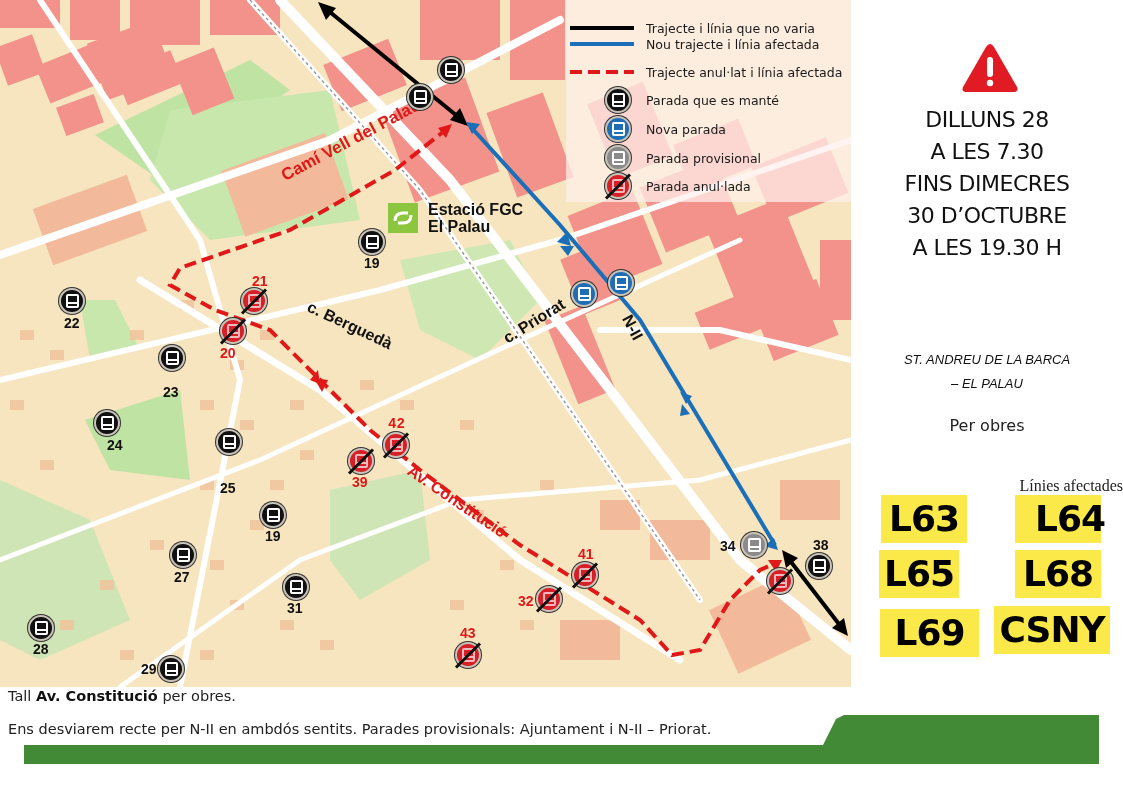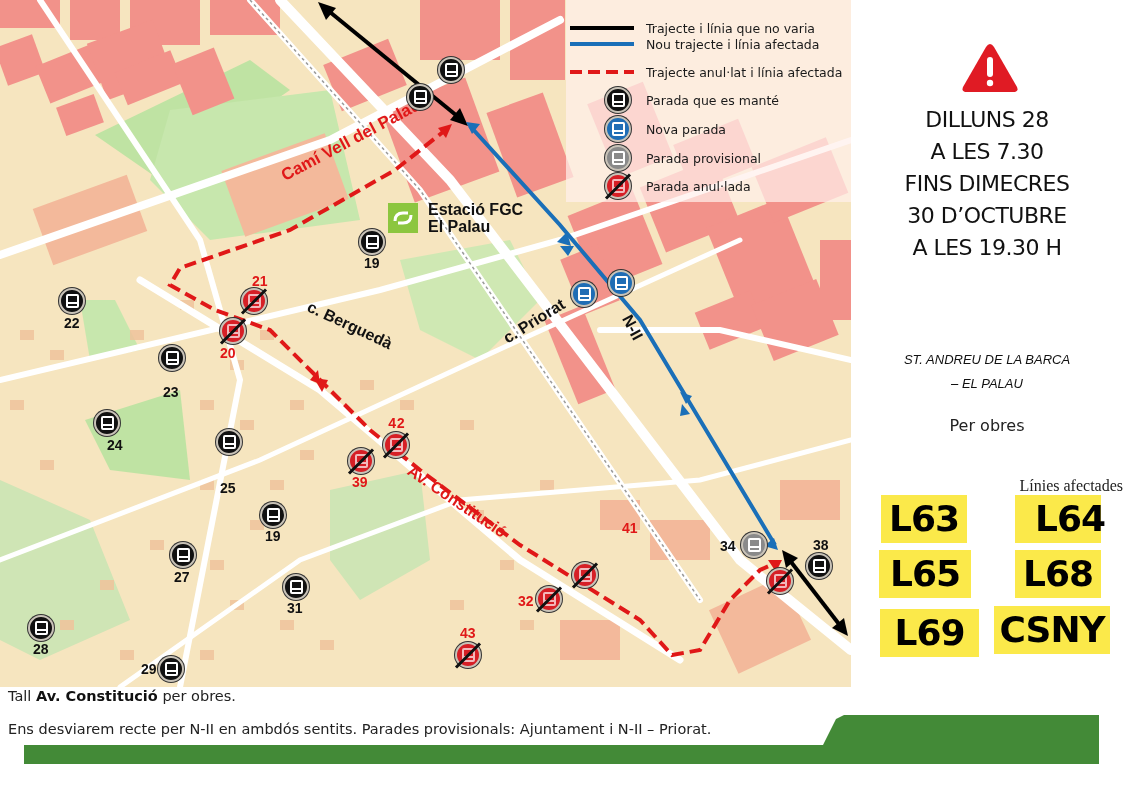--- a/index.html
+++ b/index.html
@@ -290,21 +290,21 @@
   <div class="stop-num red" style="left:388px; top:416px;font-family:Liberation Mono, monospace;">42</div>
 
   <div class="stop red" style="left:348px; top:448px;">
       <div class="bus"></div>
     </div>
   <div class="stop-num red" style="left:352px; top:474px;">39</div>
 
   <div class="stop red" style="left:572px; top:562px;">
       <div class="bus"></div>
     </div>
-  <div class="stop-num red" style="left:578px; top:520px;margin-left:44px;">41</div>
+  <div class="stop-num red" style="left:578px; top:546px;">41</div>
 
   <div class="stop red" style="left:536px; top:586px;">
       <div class="bus"></div>
     </div>
   <div class="stop-num red" style="left:518px; top:593px;">32</div>
 
   <div class="stop red" style="left:455px; top:642px;">
       <div class="bus"></div>
     </div>
   <div class="stop-num red" style="left:460px; top:625px;">43</div>
@@ -384,21 +384,21 @@
   </div>
   <div class="place">
     <div>ST. ANDREU DE LA BARCA</div>
     <div>– EL PALAU</div>
   </div>
   <div class="reason">Per obres</div>
   <div class="lines-title">Línies afectades</div>
 
   <div class="badge" style="left:30px; top:495px; width:86px;">L63</div>
   <div class="badge" style="left:164px; top:495px; width:86px;padding-left:20px;">L64</div>
-  <div class="badge" style="left:28px; top:550px; width:92px;">L65</div>
+  <div class="badge" style="left:28px; top:550px; width:80px;">L65</div>
   <div class="badge" style="left:164px; top:550px; width:86px;">L68</div>
   <div class="badge" style="left:29px; top:609px; width:99px;">L69</div>
   <div class="badge" style="left:143px; top:606px; width:116px;">CSNY</div>
 </div>
 
 <div class="note1">
   <span>Tall </span><b>Av. Constitució</b><span> per obres.</span>
 </div>
 <div class="green-tab"></div>
 <div class="note2">Ens desviarem recte per N-II en ambdós sentits. Parades provisionals: Ajuntament i N-II – Priorat.</div>

